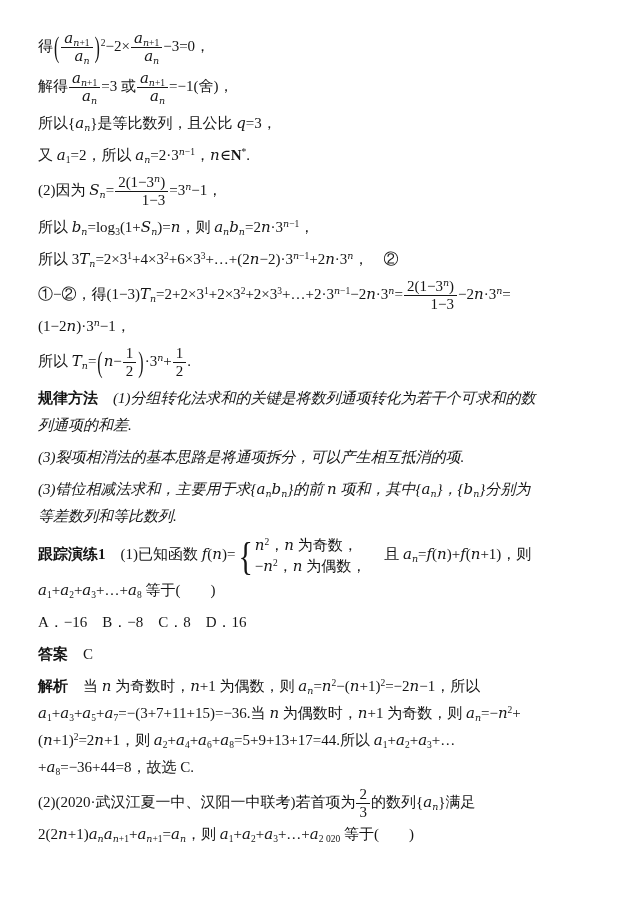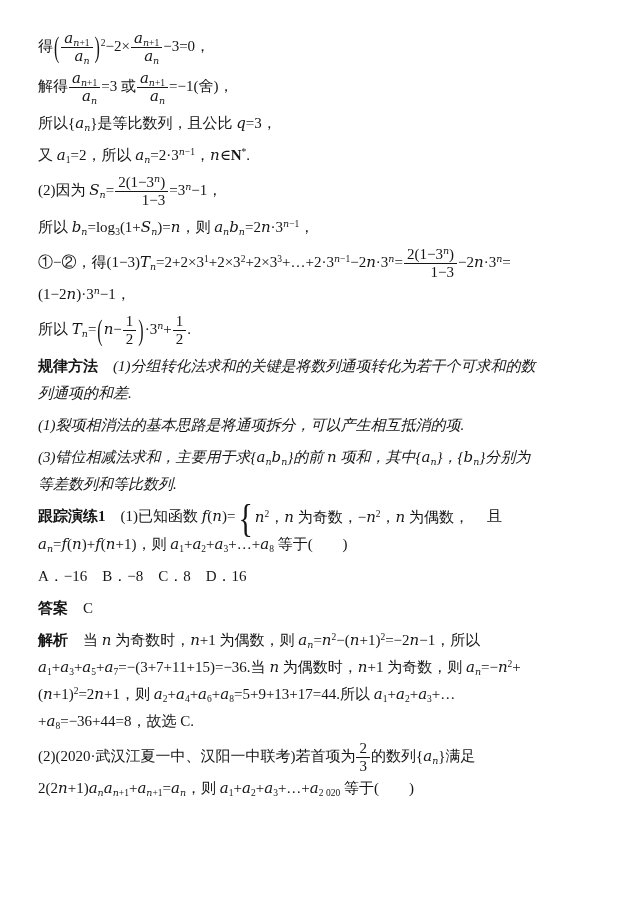--- a/index.html
+++ b/index.html
@@ -17,37 +17,38 @@
   sup i, sub i{font-size:9.5px;}
   b{font-weight:bold;}
   .label{font-family:Liberation Serif, serif;font-weight:bold;}
   .kai{font-style:italic;}
   .frac{display:inline-block;vertical-align:middle;text-align:right;margin:0 1px;}
   .frac .num,.frac .den{display:block;line-height:17px;padding:0 3px;white-space:nowrap;}
   .frac .den{border-top:1px solid #151515;}
   .bigp{display:inline-block;transform:scaleY(1.9);vertical-align:middle;font-size:16px;line-height:16px;padding:0 1px;font-weight:400;}
   .cases{display:inline-flex;align-items:center;vertical-align:middle;margin:0 3px;}
   .cases .cbrace{display:inline-block;font-size:30px;line-height:26px;transform:scaleY(1.35);margin-right:2px;font-weight:400;}
-  .cases .cbody{display:inline-flex;flex-direction:row;text-align:left;}
+  .cases .cbody{display:inline-flex;flex-direction:column;text-align:left;}
   .cases .crow{display:block;line-height:21px;white-space:nowrap;}
 </style>
 </head>
 <body>
 
 <div class="doc">
   <p class="line">得<span class="bigp">(</span><span class="frac"><span class="num"><i>a</i><sub><i>n</i>+1</sub></span><span class="den"><i>a</i><sub><i>n</i></sub></span></span><span class="bigp">)</span><sup>2</sup>−2×<span class="frac"><span class="num"><i>a</i><sub><i>n</i>+1</sub></span><span class="den"><i>a</i><sub><i>n</i></sub></span></span>−3=0，</p>
   <p class="line">解得<span class="frac"><span class="num"><i>a</i><sub><i>n</i>+1</sub></span><span class="den"><i>a</i><sub><i>n</i></sub></span></span>=3 或<span class="frac"><span class="num"><i>a</i><sub><i>n</i>+1</sub></span><span class="den"><i>a</i><sub><i>n</i></sub></span></span>=−1(舍)，</p>
   <p class="line">所以{<i>a</i><sub><i>n</i></sub>}是等比数列，且公比 <i>q</i>=3，</p>
   <p class="line">又 <i>a</i><sub>1</sub>=2，所以 <i>a</i><sub><i>n</i></sub>=2·3<sup><i>n</i>−1</sup>，<i>n</i>∈<b>N</b><sup>*</sup>.</p>
   <p class="line">(2)因为 <i>S</i><sub><i>n</i></sub>=<span class="frac"><span class="num">2(1−3<sup><i>n</i></sup>)</span><span class="den">1−3</span></span>=3<sup><i>n</i></sup>−1，</p>
   <p class="line">所以 <i>b</i><sub><i>n</i></sub>=log<sub>3</sub>(1+<i>S</i><sub><i>n</i></sub>)=<i>n</i>，则 <i>a</i><sub><i>n</i></sub><i>b</i><sub><i>n</i></sub>=2<i>n</i>·3<sup><i>n</i>−1</sup>，</p>
+  <p class="line">所以 3<i>T</i><sub><i>n</i></sub>=2×3<sup>1</sup>+4×3<sup>2</sup>+6×3<sup>3</sup>+…+(2<i>n</i>−2)·3<sup><i>n</i>−1</sup>+2<i>n</i>·3<sup><i>n</i></sup>，　②</p>
   <p class="line">①−②，得(1−3)<i>T</i><sub><i>n</i></sub>=2+2×3<sup>1</sup>+2×3<sup>2</sup>+2×3<sup>3</sup>+…+2·3<sup><i>n</i>−1</sup>−2<i>n</i>·3<sup><i>n</i></sup>=<span class="frac"><span class="num">2(1−3<sup><i>n</i></sup>)</span><span class="den">1−3</span></span>−2<i>n</i>·3<sup><i>n</i></sup>=(1−2<i>n</i>)·3<sup><i>n</i></sup>−1，</p>
   <p class="line">所以 <i>T</i><sub><i>n</i></sub>=<span class="bigp">(</span><i>n</i>−<span class="frac"><span class="num">1</span><span class="den">2</span></span><span class="bigp">)</span>·3<sup><i>n</i></sup>+<span class="frac"><span class="num">1</span><span class="den">2</span></span>.</p>
   <p class="line"><b class="label">规律方法</b>　<span class="kai">(1)分组转化法求和的关键是将数列通项转化为若干个可求和的数列通项的和差.</span></p>
-  <p class="line"><span class="kai">(1)裂项相消法的基本思路是将通项拆分，可以产生相互抵消的项.</span></p>
+  <p class="line"><span class="kai">(3)裂项相消法的基本思路是将通项拆分，可以产生相互抵消的项.</span></p>
   <p class="line"><span class="kai">(3)错位相减法求和，主要用于求{<i>a</i><sub><i>n</i></sub><i>b</i><sub><i>n</i></sub>}的前 <i>n</i> 项和，其中{<i>a</i><sub><i>n</i></sub>}，{<i>b</i><sub><i>n</i></sub>}分别为等差数列和等比数列.</span></p>
   <p class="line"><b class="label">跟踪演练1</b>　(1)已知函数 <i>f</i>(<i>n</i>)=<span class="cases">
         <span class="cbrace">{</span>
         <span class="cbody">
           <span class="crow"><i>n</i><sup>2</sup>，<i>n</i> 为奇数，</span>
           <span class="crow">−<i>n</i><sup>2</sup>，<i>n</i> 为偶数，</span>
         </span>
       </span>　且 <i>a</i><sub><i>n</i></sub>=<i>f</i>(<i>n</i>)+<i>f</i>(<i>n</i>+1)，则 <i>a</i><sub>1</sub>+<i>a</i><sub>2</sub>+<i>a</i><sub>3</sub>+…+<i>a</i><sub>8</sub> 等于(　　)</p>
   <p class="line">A．−16　B．−8　C．8　D．16</p>
   <p class="line"><b class="label">答案</b>　C</p>

